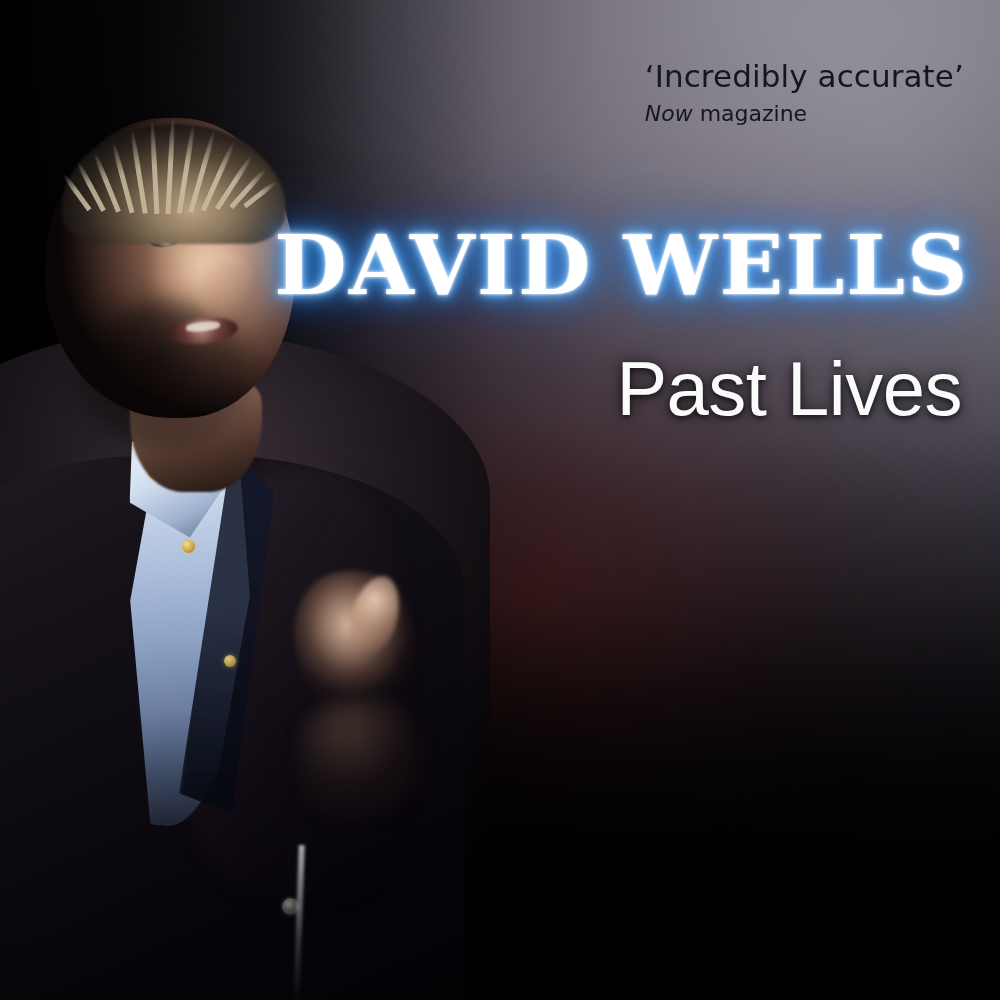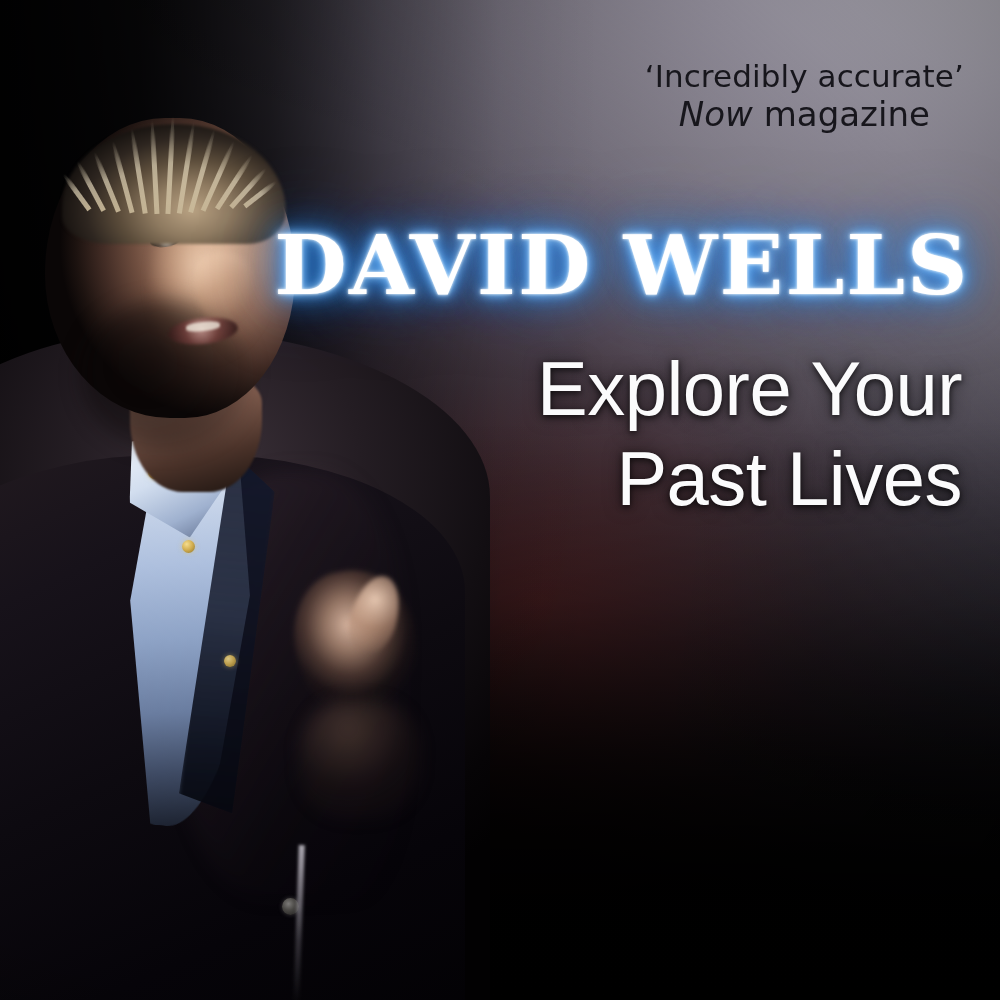--- a/index.html
+++ b/index.html
@@ -373,32 +373,32 @@
   
   .text-layer {
     position: absolute;
     inset: 0;
   }
 
   .pullquote {
     position: absolute;
     right: 36px;
     top: 56px;
-    text-align: center;
+    text-align: left;
     color: #17161c;
     font-family: "DejaVu Sans", sans-serif;
   }
   .pullquote .quote-line {
     font-size: 31px;
     line-height: 40px;
     letter-spacing: 0.1px;
     white-space: nowrap;
   }
   .pullquote .source-line {
-    font-size: 34px;
+    font-size: 22px;
     line-height: 36px;
     white-space: nowrap;
   }
   .pullquote .source-em {
     font-style: italic;
   }
 
   .author-name {
     position: absolute;
     right: 30px;
@@ -502,18 +502,17 @@
   <div class="text-layer">
 
     <div class="pullquote">
       <div class="quote-line">‘Incredibly accurate’</div>
       <div class="source-line"><span class="source-em">Now</span><span> magazine</span></div>
     </div>
 
     <div class="author-name">DAVID WELLS</div>
 
     <div class="subtitle">
-      <div class="sub-line">Explore Your</div>
       <div class="sub-line">Past Lives</div>
     </div>
 
   </div>
 </div>
 
 </body></html>

